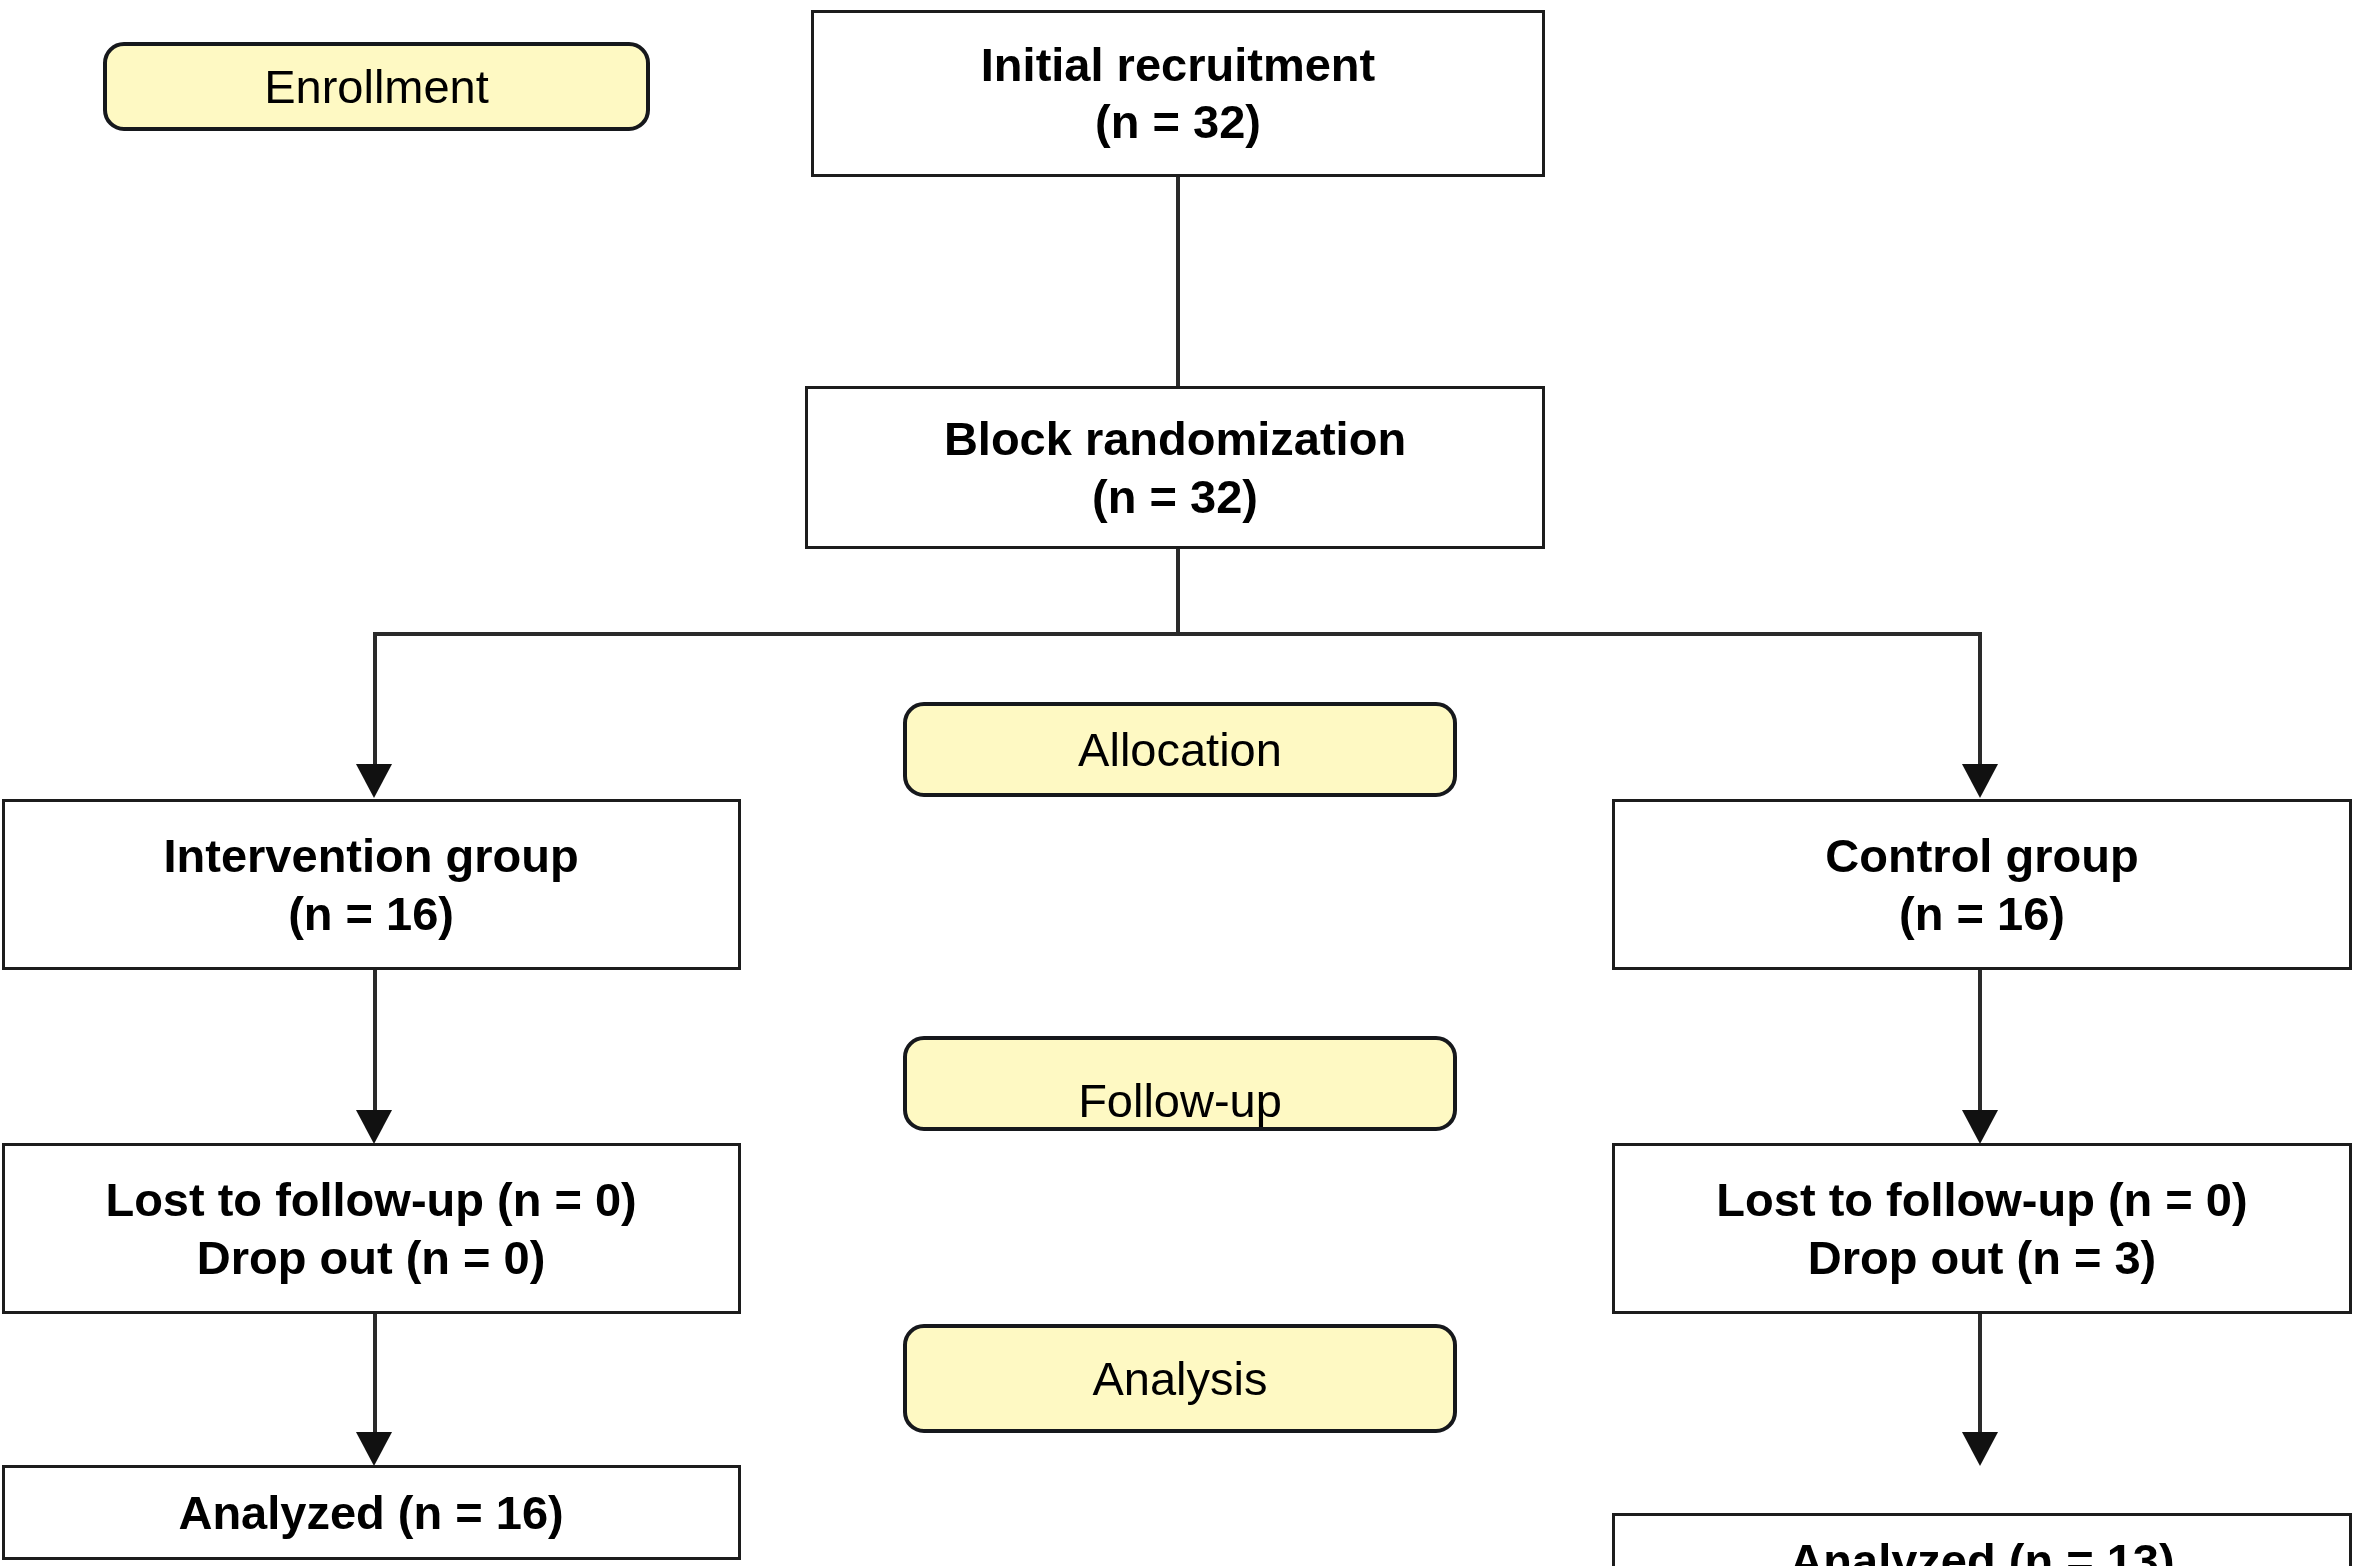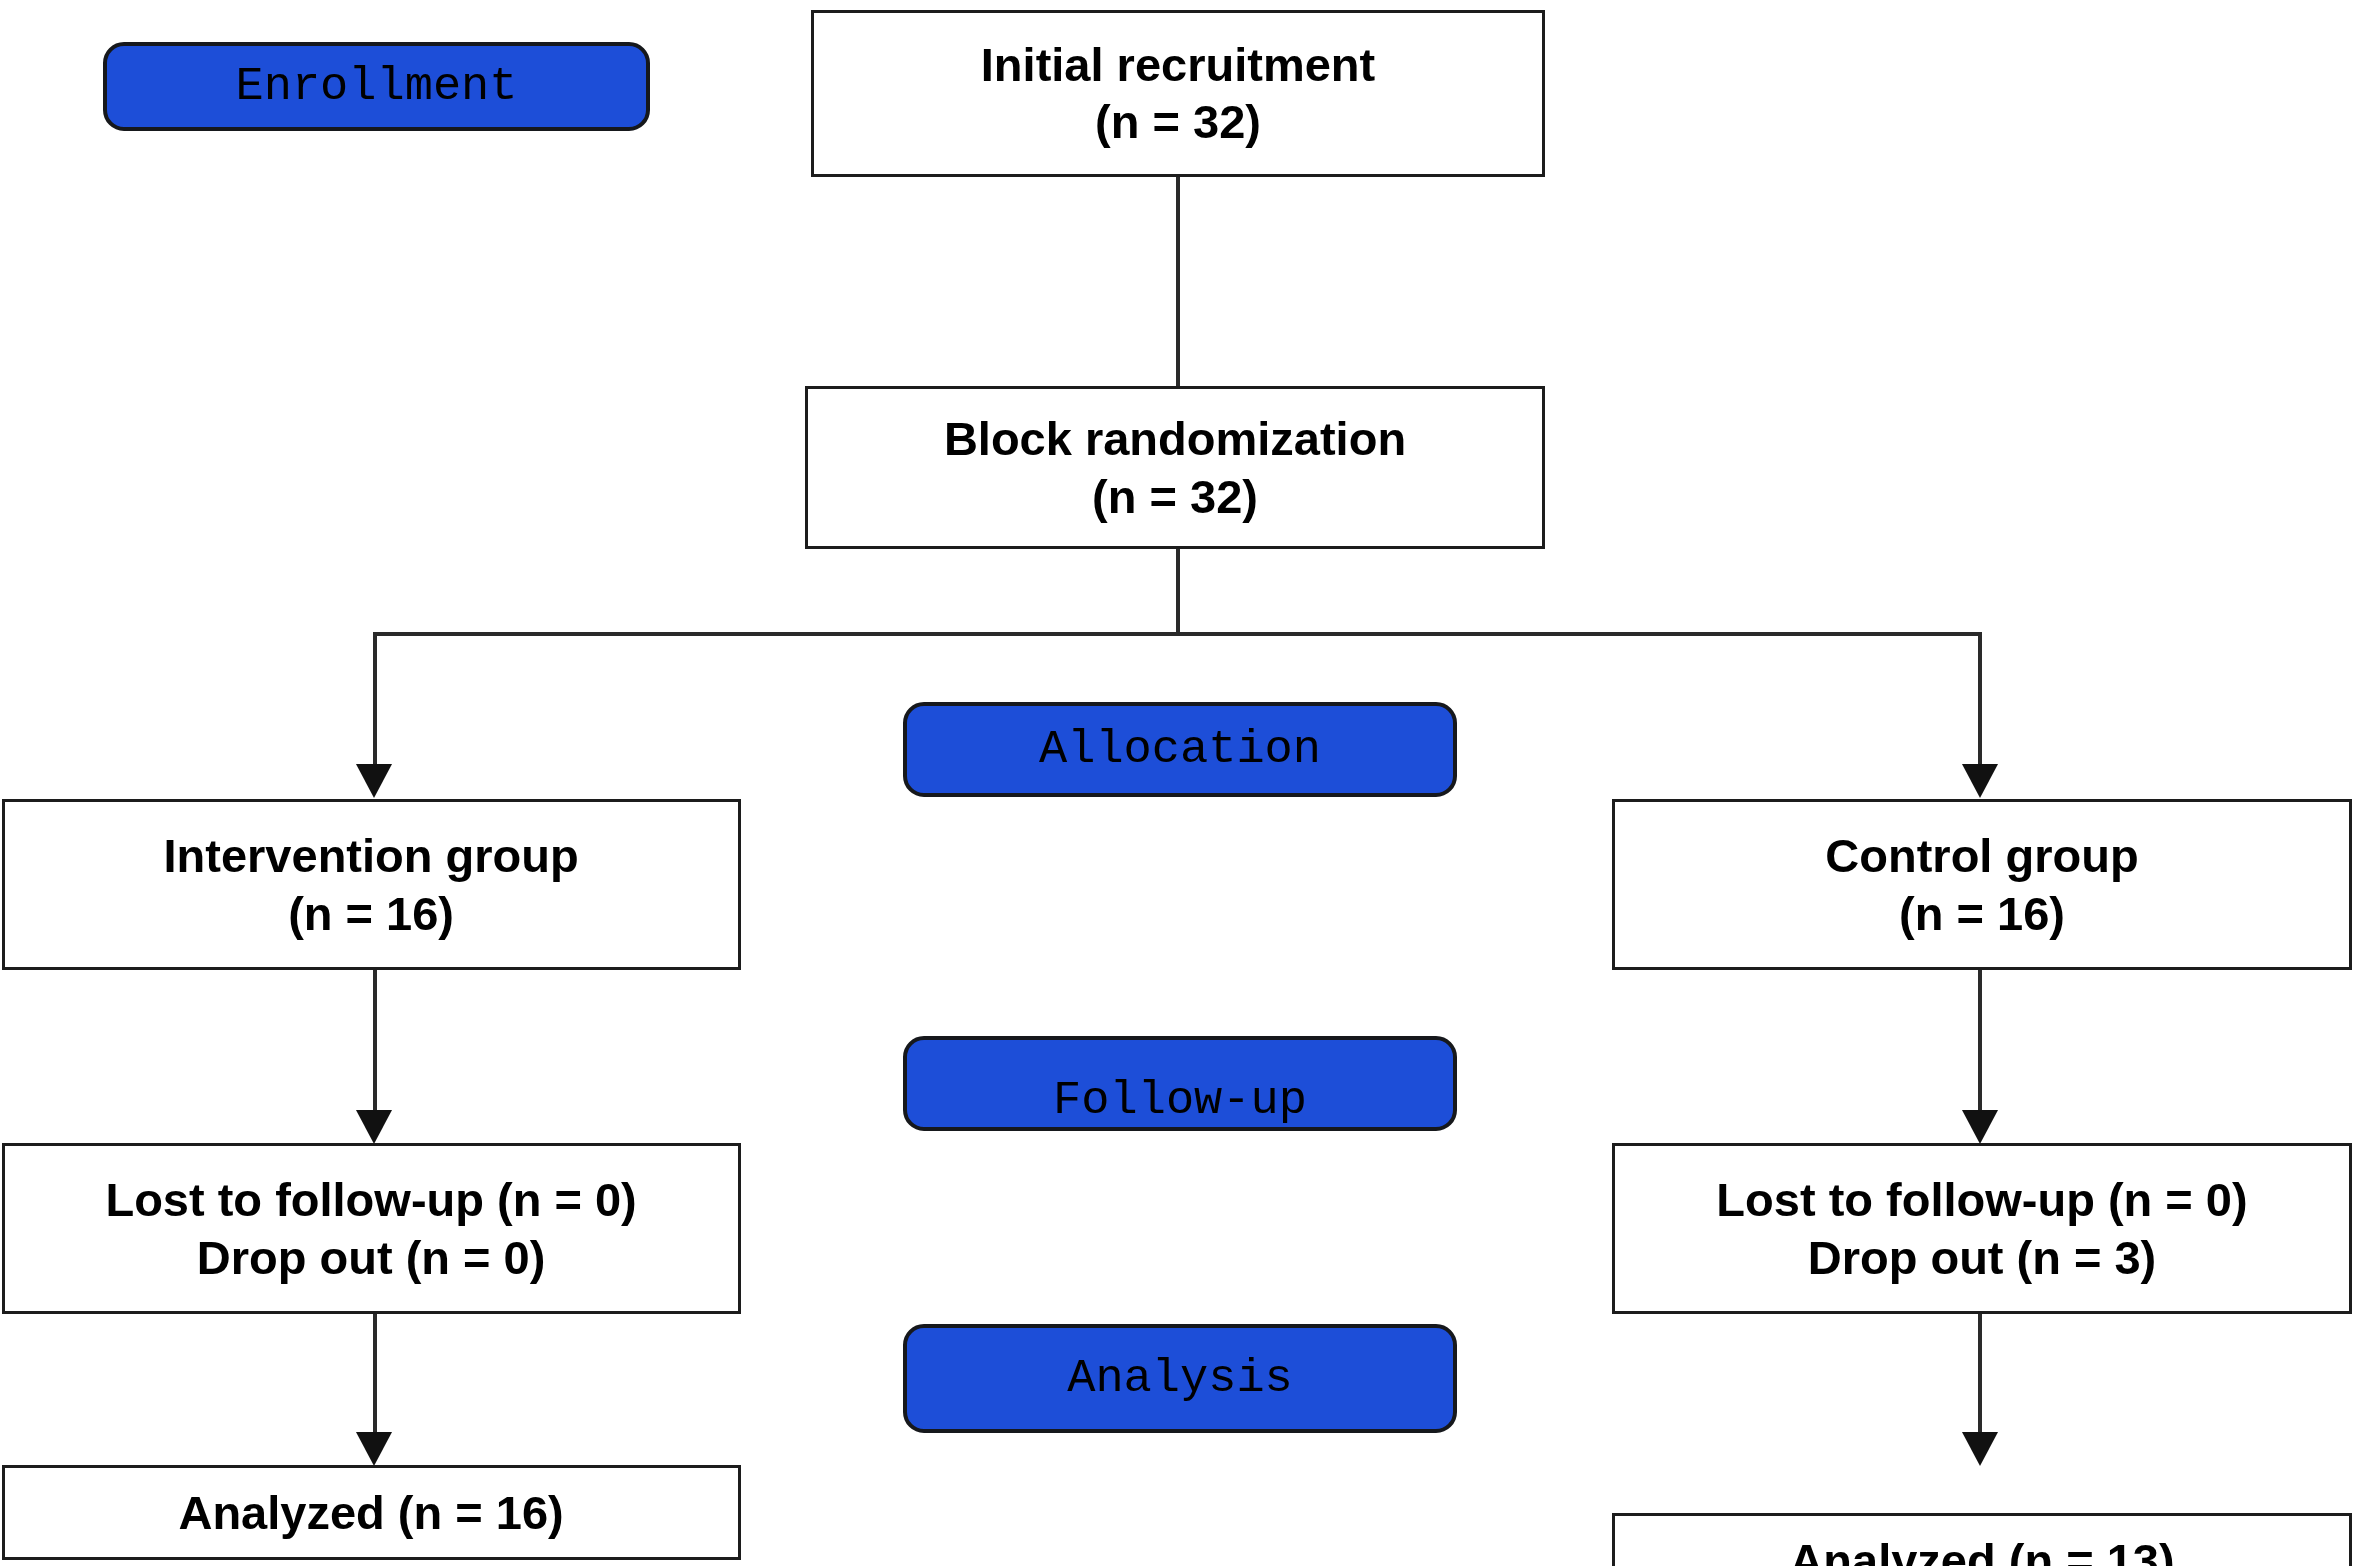--- a/index.html
+++ b/index.html
@@ -32,32 +32,31 @@
     line-height: 1.22;
     z-index: 3;
     font-weight: bold;
   }
   .box .ln { display: block; white-space: nowrap; }
 
   
   .badge {
     position: absolute;
     box-sizing: border-box;
-    background: #1d4ed8;
+    background: #fef9c3;
     border: 4px solid #16181c;
     border-radius: 21px;
     display: flex;
     align-items: center;
     justify-content: center;
     text-align: center;
     color: #000000;
     font-size: 47px;
     line-height: 1.1;
     z-index: 4;
-    font-family: Liberation Mono, monospace;
   }
 
   
   .vline {
     position: absolute;
     width: 4px;
     background: #2a2a2a;
     z-index: 1;
   }
   .hline {

